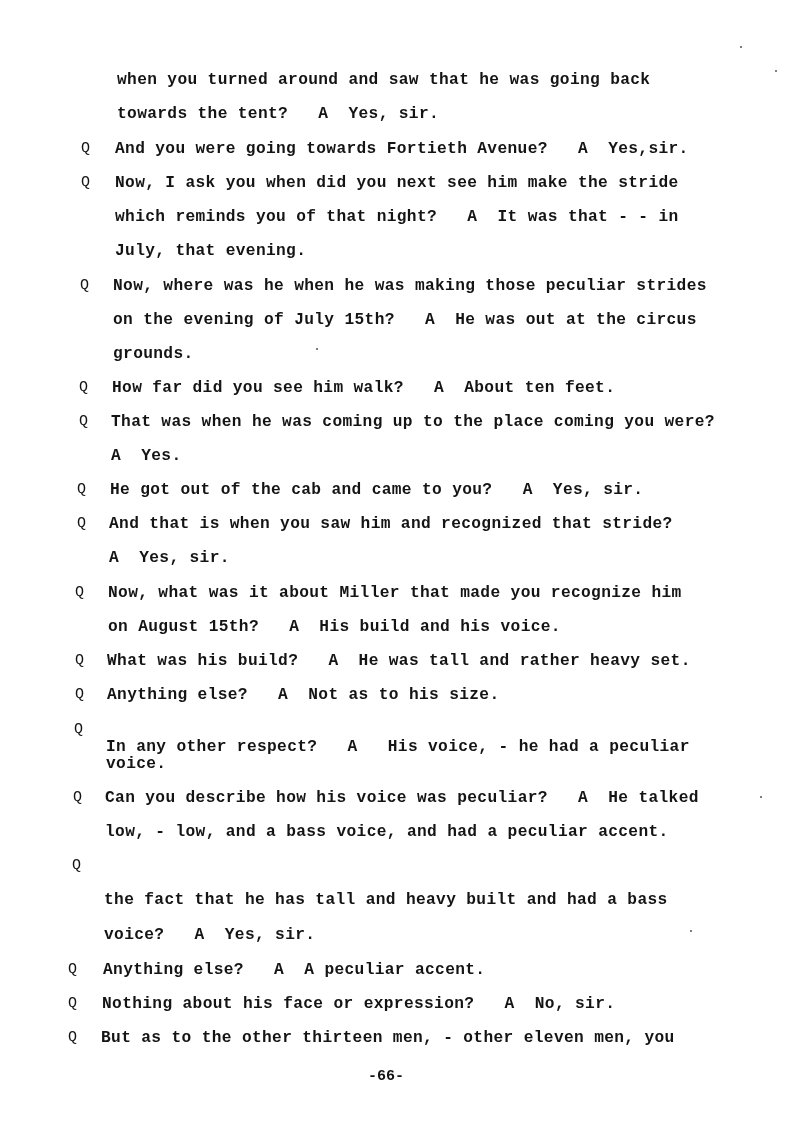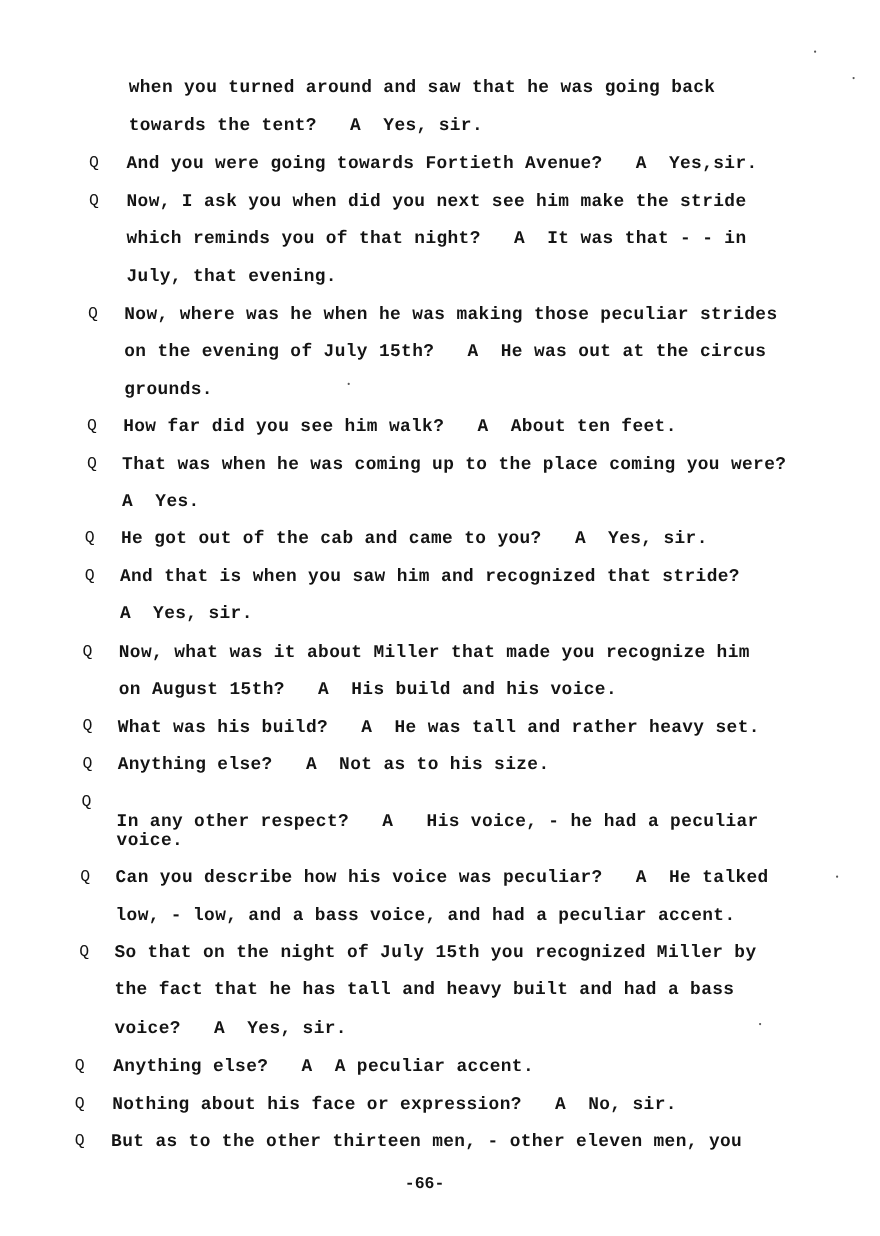--- a/index.html
+++ b/index.html
@@ -109,21 +109,20 @@
   <div class="line" style="left:106px; top:720px;margin-top:17px;">In any other respect?   A   His voice, - he had a peculiar</div>
 
   <div class="line" style="left:106px; top:754px;">voice.</div>
 
   <div class="marker" style="left:73px; top:788px;">Q</div>
   <div class="line" style="left:105px; top:788px;">Can you describe how his voice was peculiar?   A  He talked</div>
 
   <div class="line" style="left:105px; top:822px;">low, - low, and a bass voice, and had a peculiar accent.</div>
 
   <div class="marker" style="left:72px; top:856px;">Q</div>
-  <div class="line" style="left:104px; top:856px;">So that on the night of July 15th you recognized Miller by</div>
 
   <div class="line" style="left:104px; top:890px;">the fact that he has tall and heavy built and had a bass</div>
 
   <div class="line" style="left:104px; top:925px;">voice?   A  Yes, sir.</div>
 
   <div class="marker" style="left:68px; top:960px;">Q</div>
   <div class="line" style="left:103px; top:960px;">Anything else?   A  A peculiar accent.</div>
 
   <div class="marker" style="left:68px; top:994px;">Q</div>
   <div class="line" style="left:102px; top:994px;">Nothing about his face or expression?   A  No, sir.</div>

